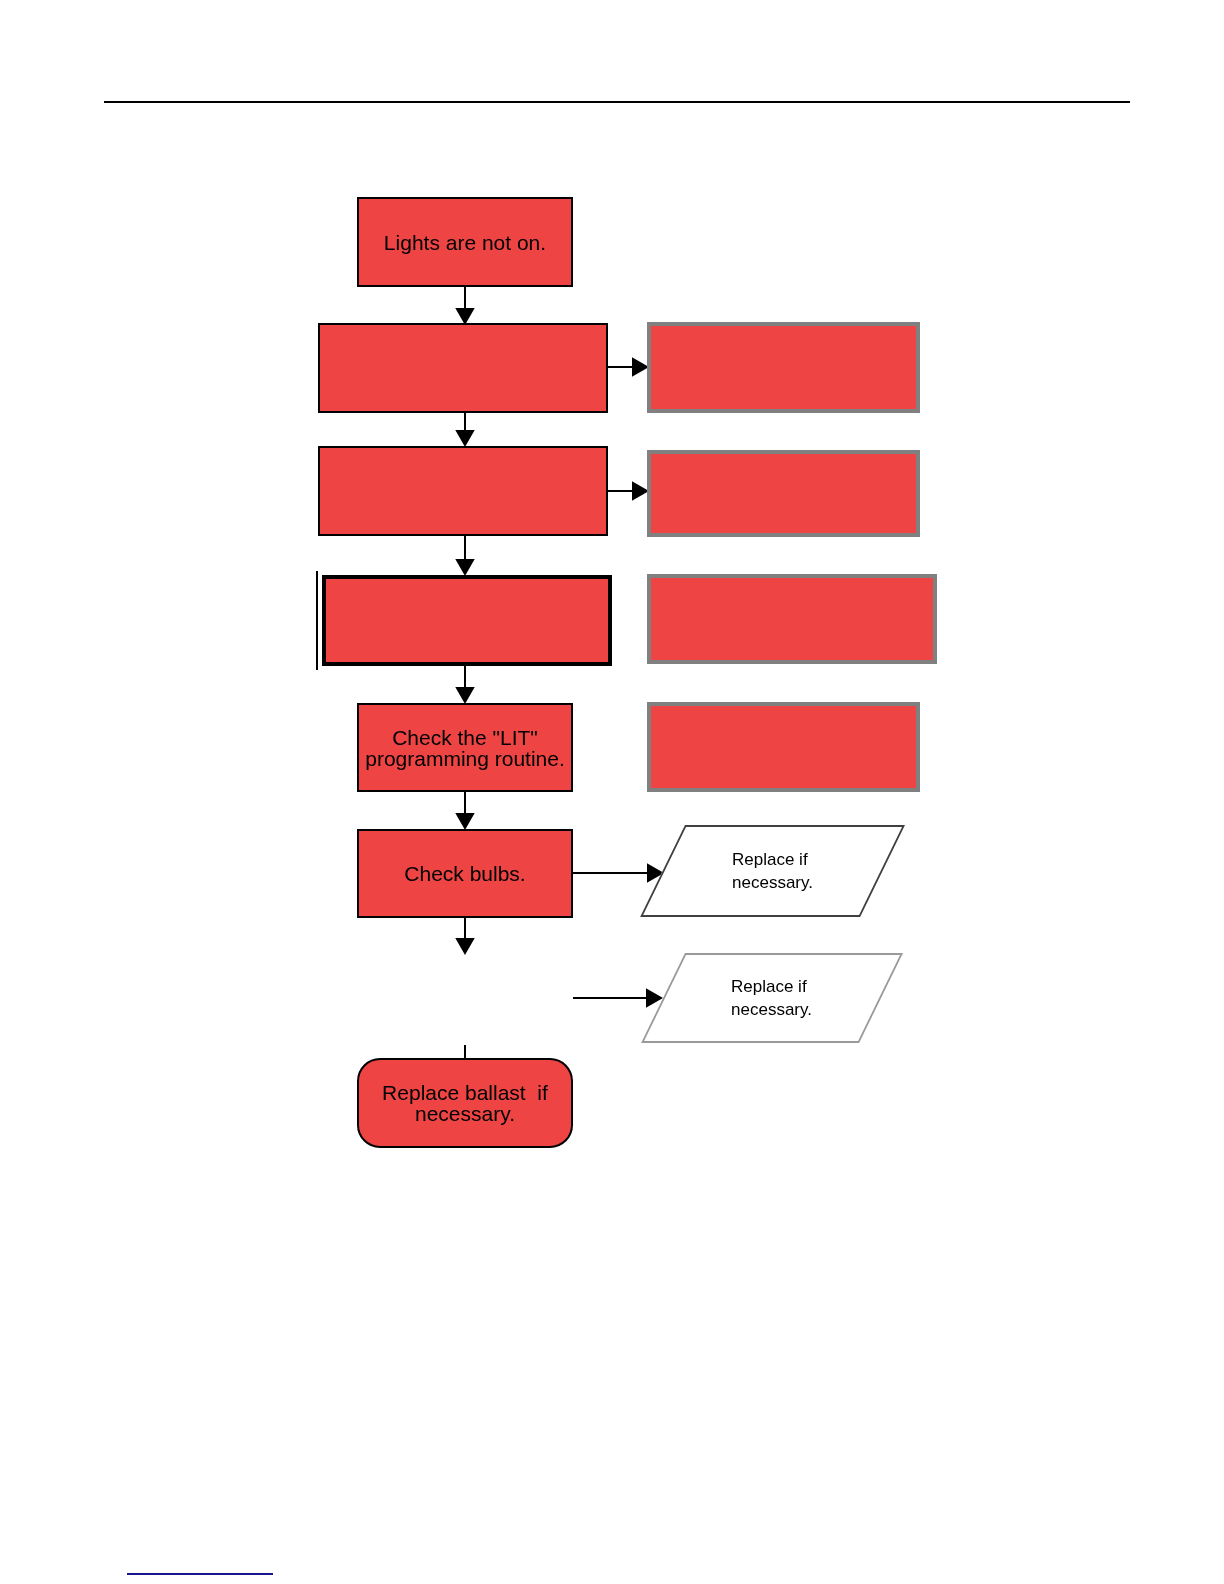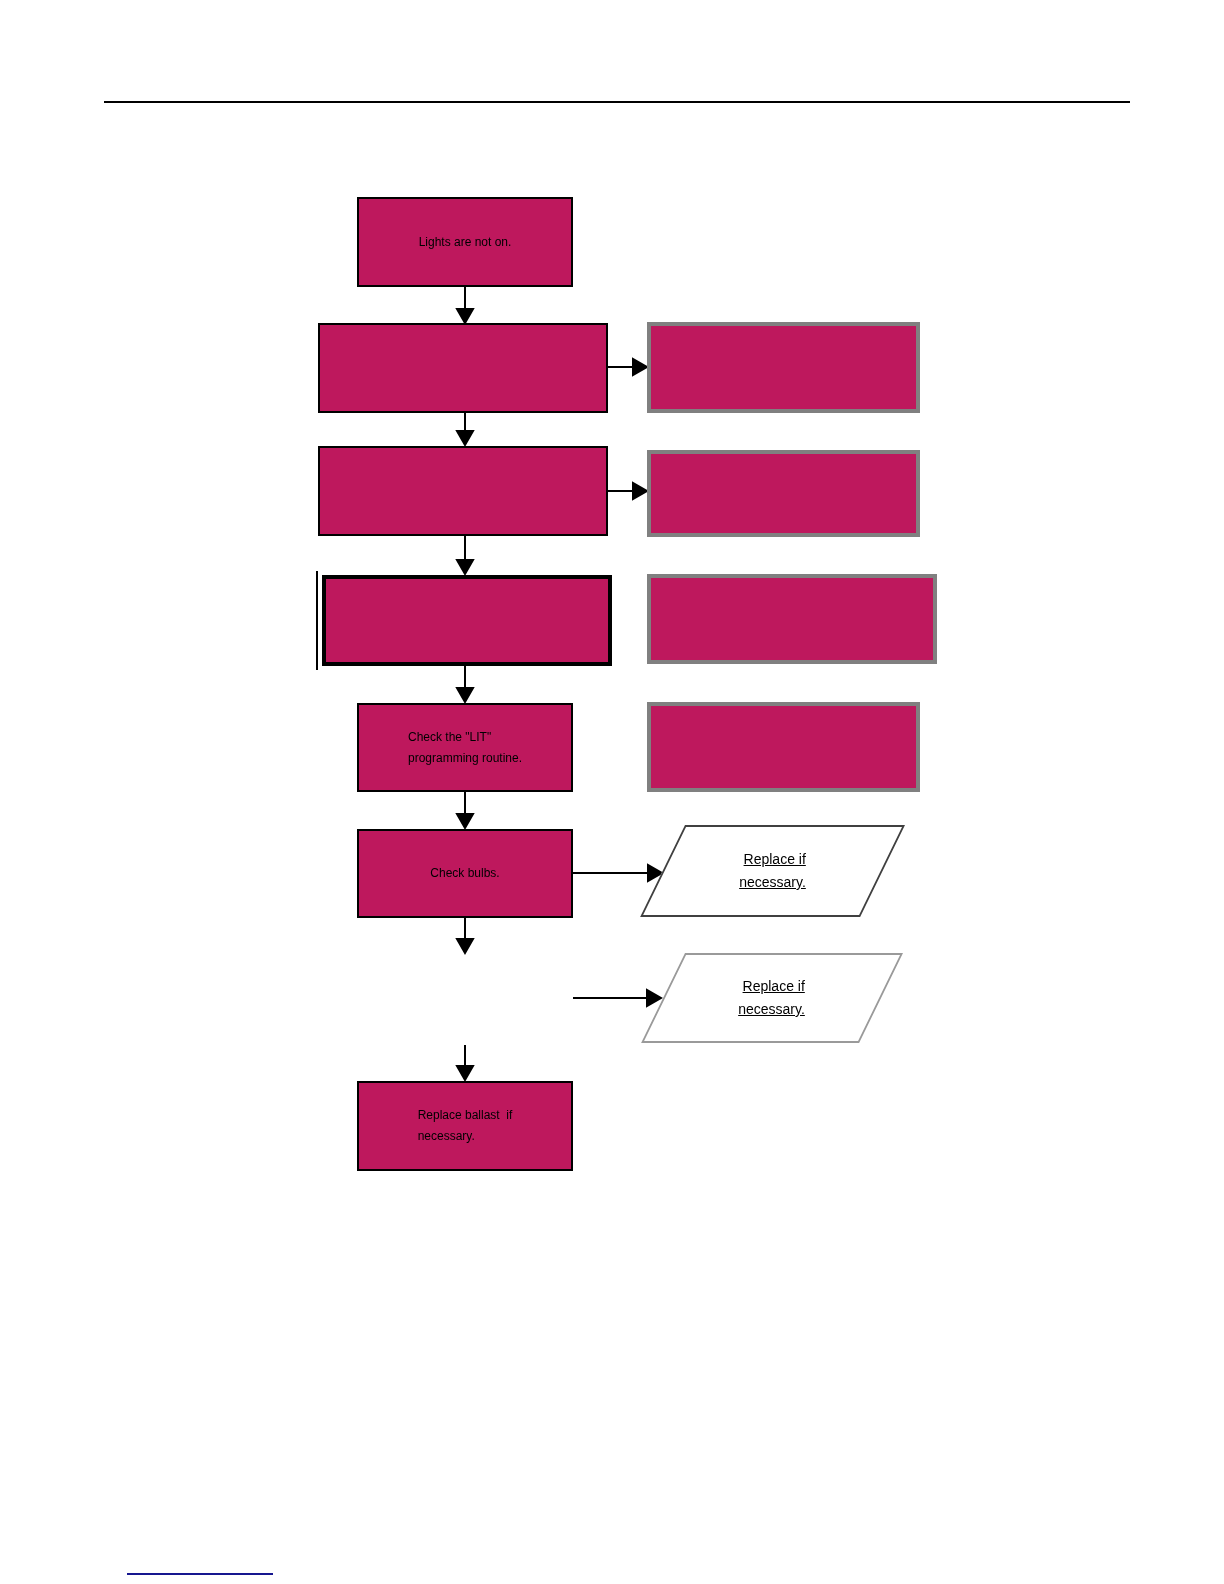--- a/index.html
+++ b/index.html
@@ -28,27 +28,27 @@
   .arrows {
     position: absolute;
     left: 0; top: 0;
     width: 1224px; height: 1584px;
     z-index: 0;
     pointer-events: none;
   }
   .box {
     position: absolute;
     box-sizing: border-box;
-    background: #be185d;
+    background: #ef4444;
     border: 2px solid #000;
     display: flex;
     align-items: center;
     justify-content: center;
-    text-align: left;
-    font-size: 12px;
+    text-align: center;
+    font-size: 21px;
     line-height: 21px;
     white-space: pre-wrap;
     z-index: 1;
   }
   .box.thick { border-width: 4px; }
   .box.note  { border: 4px solid #808080; }
   .b4-extra-line {
     position: absolute;
     left: 316px; top: 571px;
     width: 2px; height: 99px;
@@ -68,41 +68,40 @@
     transform-origin: top left;
   }
   .para-shape.dark  { border: 2px solid #404040; }
   .para-shape.light { border: 2px solid #9a9a9a; }
   .para-text {
     position: absolute;
     left: -45px; right: 0; top: 0; bottom: 0;
     display: flex;
     align-items: center;
     justify-content: center;
-    text-align: right;
-    font-size: 14px;
+    text-align: left;
+    font-size: 17px;
     line-height: 23px;
     white-space: pre-wrap;
-    text-decoration: underline;
   }
   
   #b1 { left: 357px; top: 197px;  width: 216px; height: 90px; }
   #b2 { left: 318px; top: 323px;  width: 290px; height: 90px; }
   #n2 { left: 647px; top: 322px;  width: 273px; height: 91px; }
   #b3 { left: 318px; top: 446px;  width: 290px; height: 90px; }
   #n3 { left: 647px; top: 450px;  width: 273px; height: 87px; }
   #b4 { left: 322px; top: 575px;  width: 290px; height: 91px; }
   #n4 { left: 647px; top: 574px;  width: 290px; height: 90px; }
   #b5 { left: 357px; top: 703px;  width: 216px; height: 89px; }
   #n5 { left: 647px; top: 702px;  width: 273px; height: 90px; }
   #b6 { left: 357px; top: 829px;  width: 216px; height: 89px; }
   #p1 { left: 685px; top: 825px;  width: 220px; height: 92px; }
   #b7 { left: 357px; top: 954px;  width: 216px; height: 91px; }
   #p2 { left: 685px; top: 953px;  width: 218px; height: 90px; }
-  #b8 { left: 357px; top: 1081px; width: 216px; height: 90px; }
+  #b8 { left: 357px; top: 1058px; width: 216px; height: 90px; border-radius: 23px; }
 </style>
 </head>
 <body>
 
 <div class="page">
 
   <div class="rule top-rule"></div>
 
   <svg class="arrows" viewBox="0 0 1224 1584" xmlns="http://www.w3.org/2000/svg">
 

